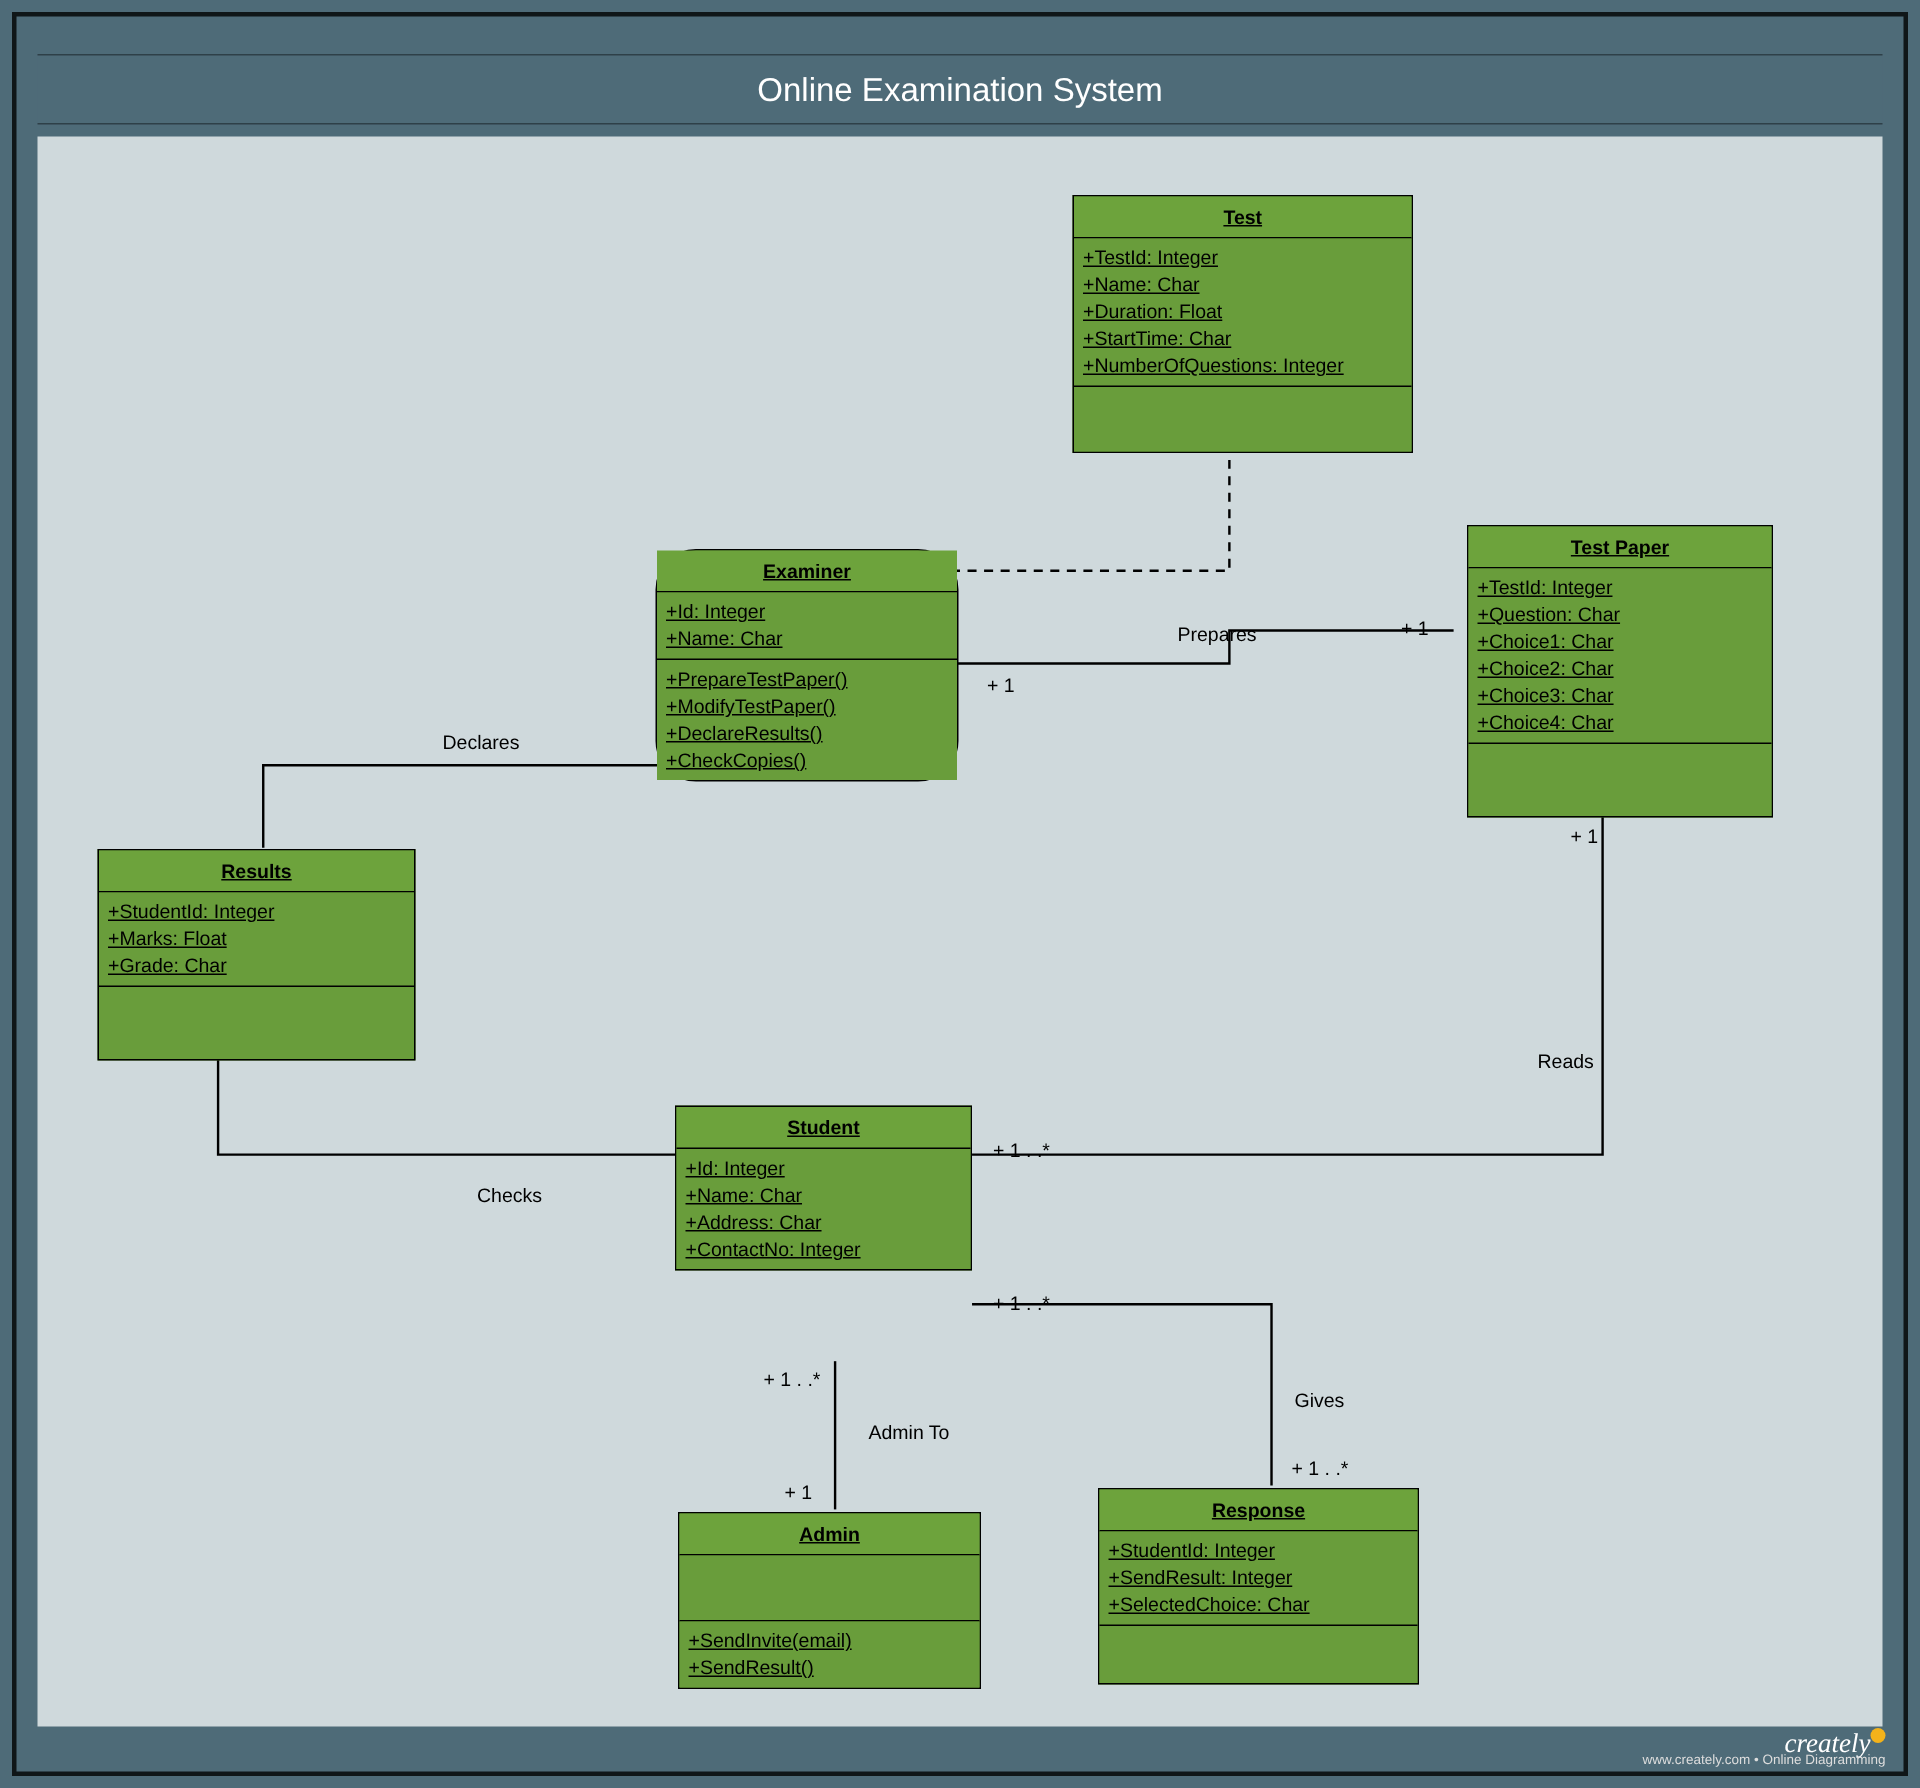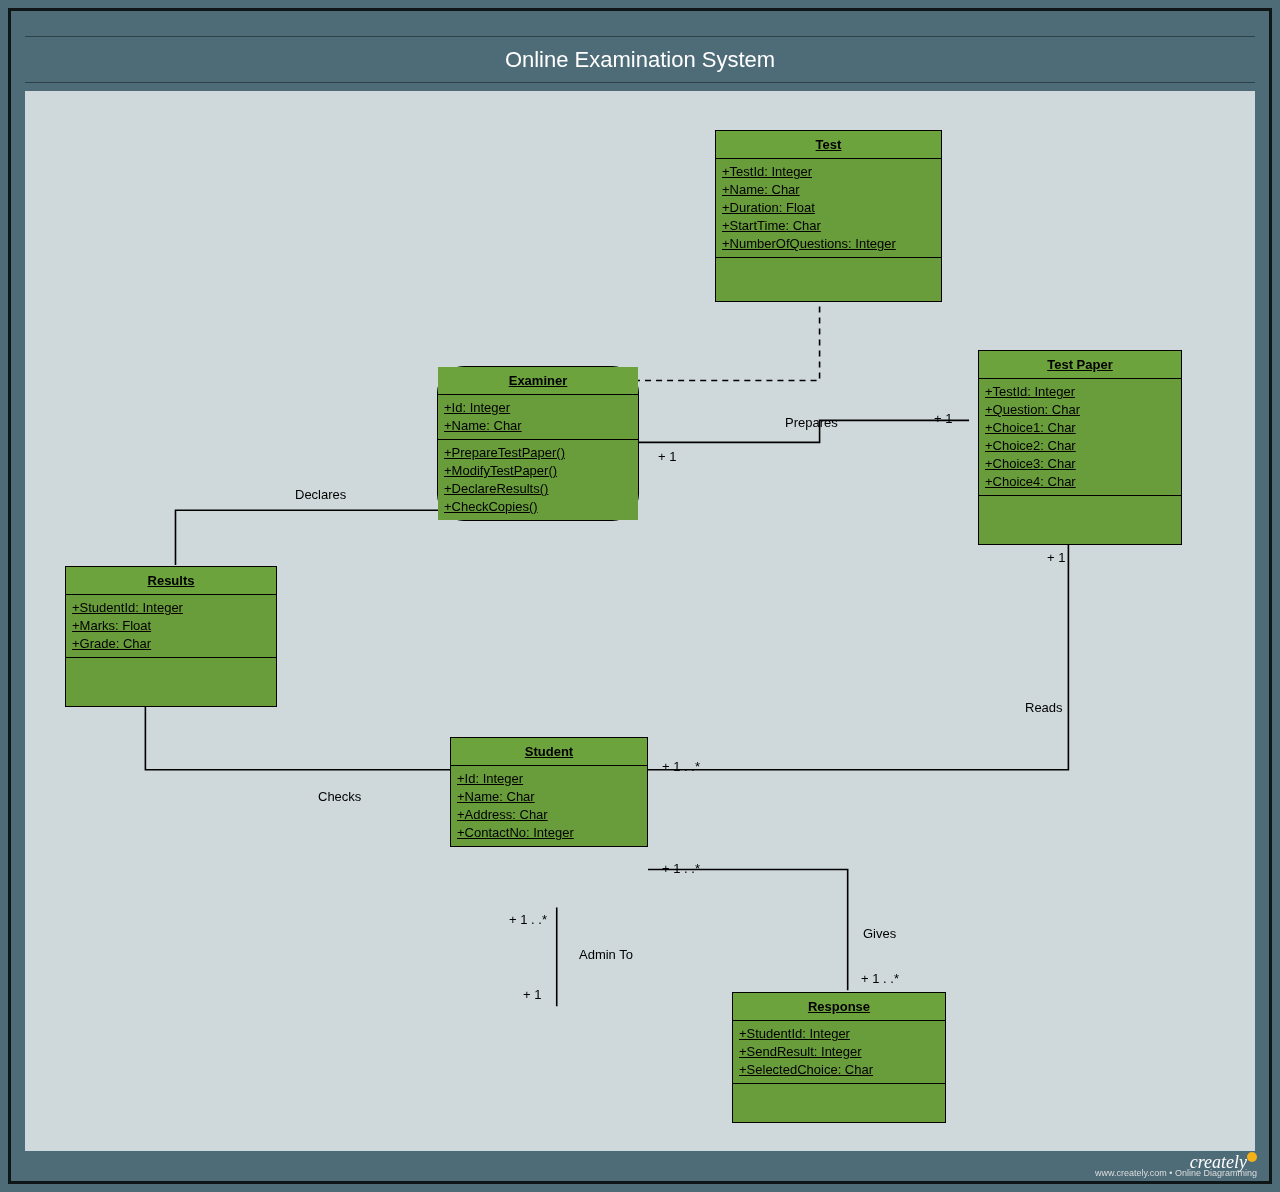--- a/index.html
+++ b/index.html
@@ -203,20 +203,28 @@
       <div class="classbox" style="left:425px; top:646px; width:196px;">
         <div class="cb-title">Student</div>
         <div class="cb-section">
           <div>+Id: Integer</div>
           <div>+Name: Char</div>
           <div>+Address: Char</div>
           <div>+ContactNo: Integer</div>
         </div>
       </div>
 
+      <div class="classbox" style="left:427px; top:917px; width:200px;">
+        <div class="cb-title">Admin</div>
+        <div class="cb-section" style="min-height:35px;"></div>
+        <div class="cb-section">
+          <div>+SendInvite(email)</div>
+          <div>+SendResult()</div>
+        </div>
+      </div>
 
       <div class="classbox" style="left:707px; top:901px; width:212px;">
         <div class="cb-title">Response</div>
         <div class="cb-section">
           <div>+StudentId: Integer</div>
           <div>+SendResult: Integer</div>
           <div>+SelectedChoice: Char</div>
         </div>
         <div class="cb-section" style="min-height:30px;"></div>
       </div>

